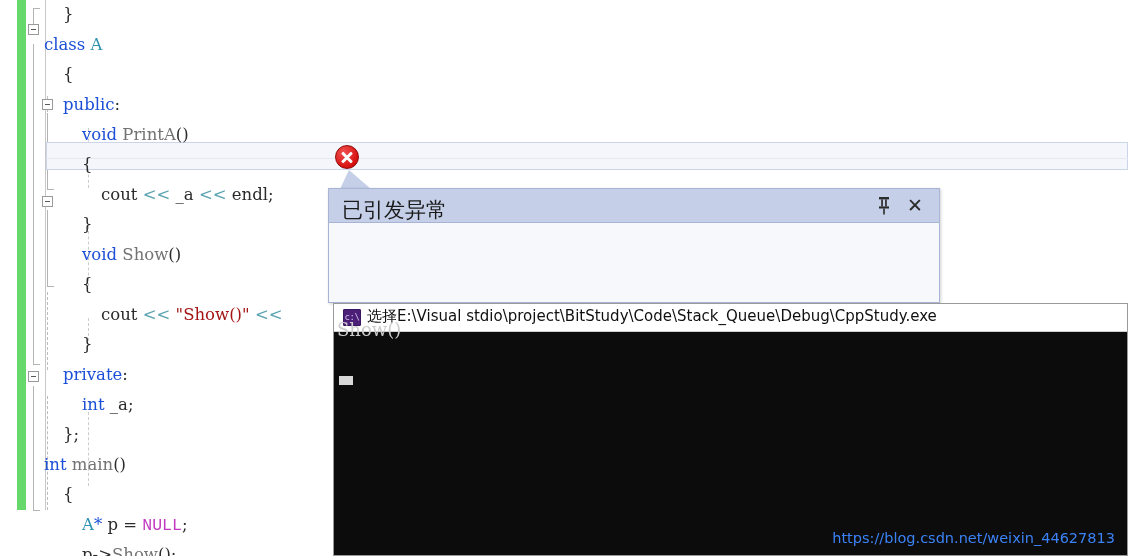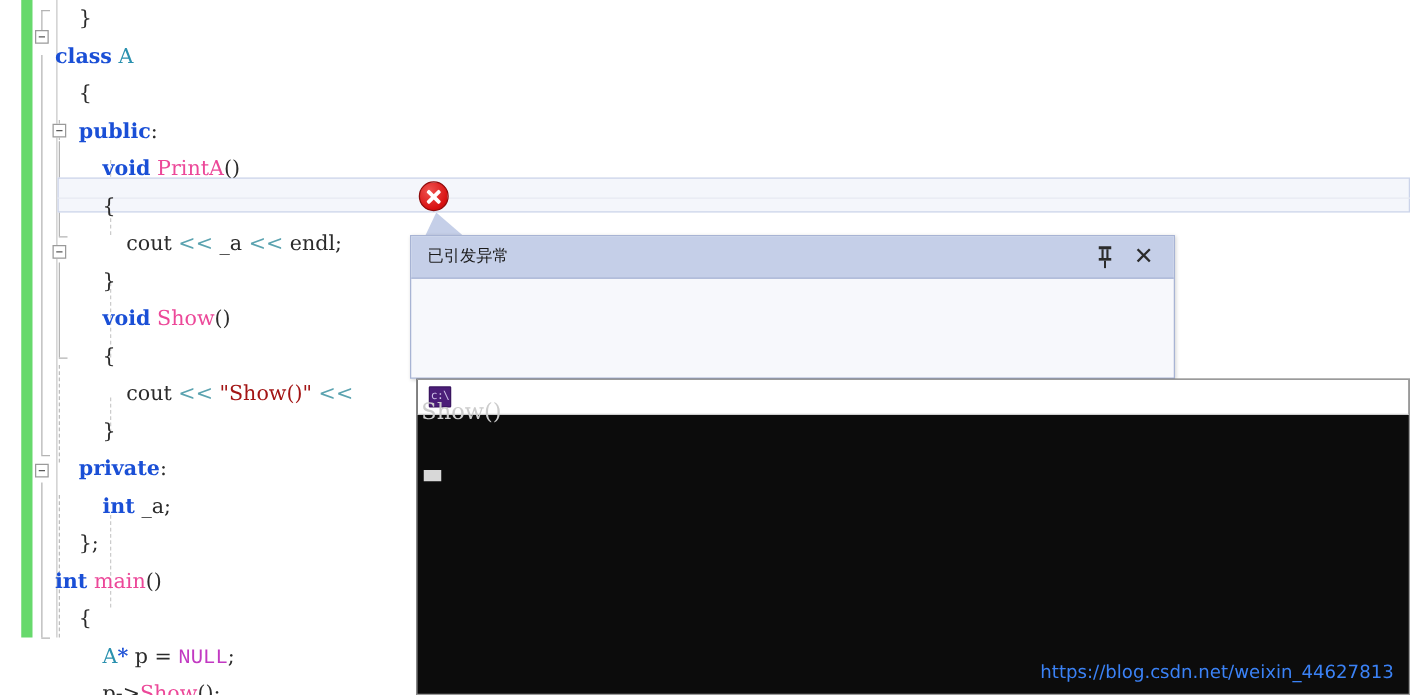--- a/index.html
+++ b/index.html
@@ -27,23 +27,23 @@
     position:absolute;left:28px;top:0;
     font-family:"DejaVu Serif","Liberation Serif",serif;
     font-size:16.5px;
     line-height:30px;
     white-space:pre;
     color:#2b2b2b;
   }
   .ln{position:relative;height:30px;white-space:pre;}
   .ln .txt{position:relative;left:16px;}
   
-  .kw{color:#1a4fd6;font-weight:bold;}
+  .kw{color:#1a4fd6;}
   .ty{color:#2b91af;}
-  .fn{color:#ec4899;text-align:right;}
+  .fn{color:#737373;text-align:right;}
   .op{color:#5ba3b0;}
   .str{color:#a31515;}
   .mac{color:#c239c2;font-family:Liberation Mono, monospace;}
   .pl{color:#2b2b2b;}
   
   .fold{
     position:absolute;left:0px;width:11px;height:11px;
     border:1px solid #9a9a9a;background:#ffffff;
     box-sizing:border-box;
   }
@@ -87,21 +87,21 @@
     border-bottom:19px solid #c5cfe8;
   }
   .exc-title{
     position:absolute;left:0;top:0;width:100%;height:34px;
     background:#c5cfe8;
     border-bottom:1px solid #a8b4d4;
     box-sizing:border-box;
   }
   .exc-title-text{
     position:absolute;left:13px;top:7px;
-    font-size:13px;color:#1b1b1b;
+    font-size:21px;color:#1b1b1b;
     font-family:"DejaVu Sans","Liberation Sans",sans-serif;
   }
   .exc-pin{
     position:absolute;right:46px;top:6px;width:18px;height:21px;
     cursor:pointer;
   }
   .exc-close{
     position:absolute;right:13px;top:5px;width:22px;height:22px;
     cursor:pointer;
     font-size:19px;font-weight:bold;color:#2b2b2b;
@@ -237,17 +237,18 @@
     </span>
     <span class="exc-close">✕</span>
   </div>
   <div class="exc-body">
   </div>
 </div>
 
 <div id="console">
   <div class="con-title">
     <span class="con-icon">c:\</span>
+    <span class="con-title-text">选择E:\Visual stdio\project\BitStudy\Code\Stack_Queue\Debug\CppStudy.exe</span>
   </div>
   <div class="con-out">Show()</div>
   <div class="con-cursor"></div>
   <div class="watermark">https://blog.csdn.net/weixin_44627813</div>
 </div>
 
 </body></html>

